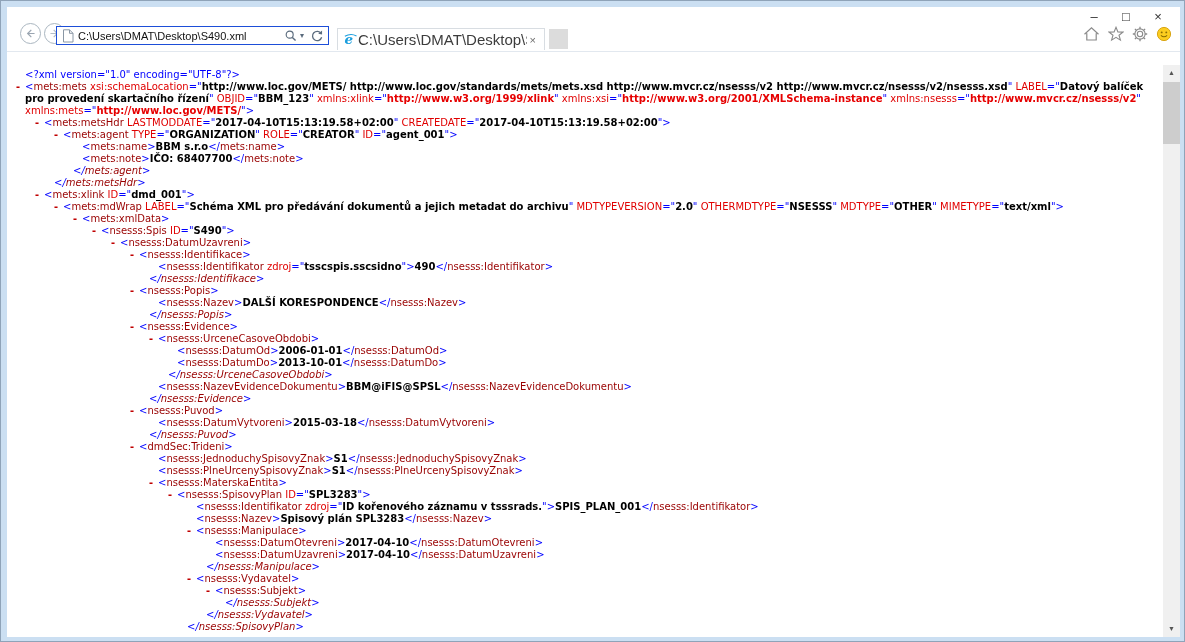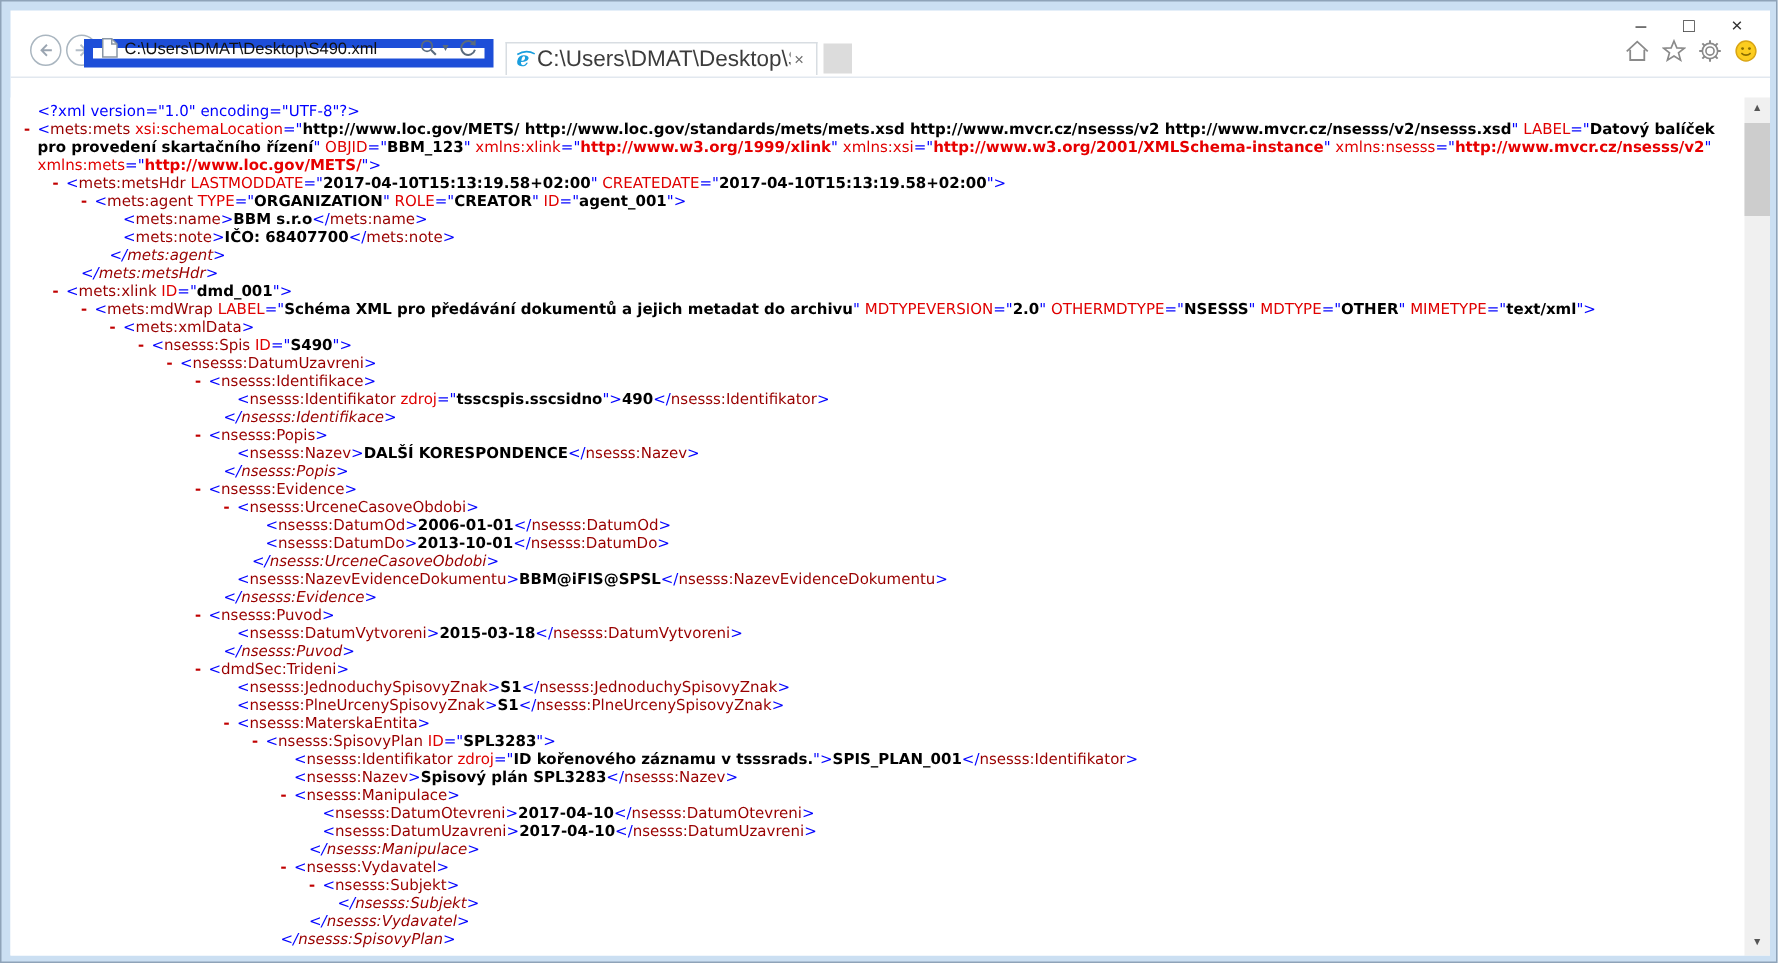--- a/index.html
+++ b/index.html
@@ -15,22 +15,22 @@
   .titlebar{ position:absolute; top:0; left:0; right:0; height:22px; }
   .winbtns{ position:absolute; right:6px; top:0; display:flex; }
   .winbtn{ width:32px; height:22px; text-align:center; line-height:20px; font-size:13px; color:#333; cursor:default; }
 
   
   .navrow{ position:absolute; top:22px; left:0; right:0; height:22px; }
   .navsep{ position:absolute; top:44px; left:0; right:0; height:1px; background:#e2e8ef; }
   .navbtn{ position:absolute; top:-6px; width:21px; height:21px; border:1px solid #aab6c0; border-radius:50%;
            display:flex; align-items:center; justify-content:center; background:#fff; }
   .navbtn.back{ left:13px; } .navbtn.fwd{ left:37px; }
-  .addr{ position:absolute; left:49px; top:-3px; width:273px; height:19px; border:6px solid #1d4ed8;
-         background:#fff; display:flex; align-items:flex-end; }
+  .addr{ position:absolute; left:49px; top:-3px; width:273px; height:19px; border:1px solid #1d4ed8;
+         background:#fff; display:flex; align-items:center; }
   .addr .picon{ margin:0 4px 0 5px; flex:0 0 auto; }
   .addr input{ flex:1 1 auto; border:none; outline:none; font-family:"Liberation Sans",sans-serif;
                font-size:11px; color:#111; background:transparent; min-width:0; }
   .addr .tools{ display:flex; align-items:center; flex:0 0 auto; padding-right:4px; gap:2px; }
   .addr .drop{ font-size:8px; color:#5a6b7d; line-height:1; }
   .tab{ position:absolute; left:330px; top:-1px; width:208px; height:22px; background:#fff;
         border:1px solid #d8dde2; border-bottom:none; display:flex; align-items:center; padding:0 5px; }
   .tab .ttl{ flex:1; font-size:15px; color:#3c3c3c; white-space:nowrap; overflow:hidden; margin-left:0; }
   .tab .tclose{ font-size:11px; color:#6e6e6e; padding:0 3px; }
   .newtab{ position:absolute; left:542px; top:0; width:19px; height:20px; background:#dcdcdc; }

